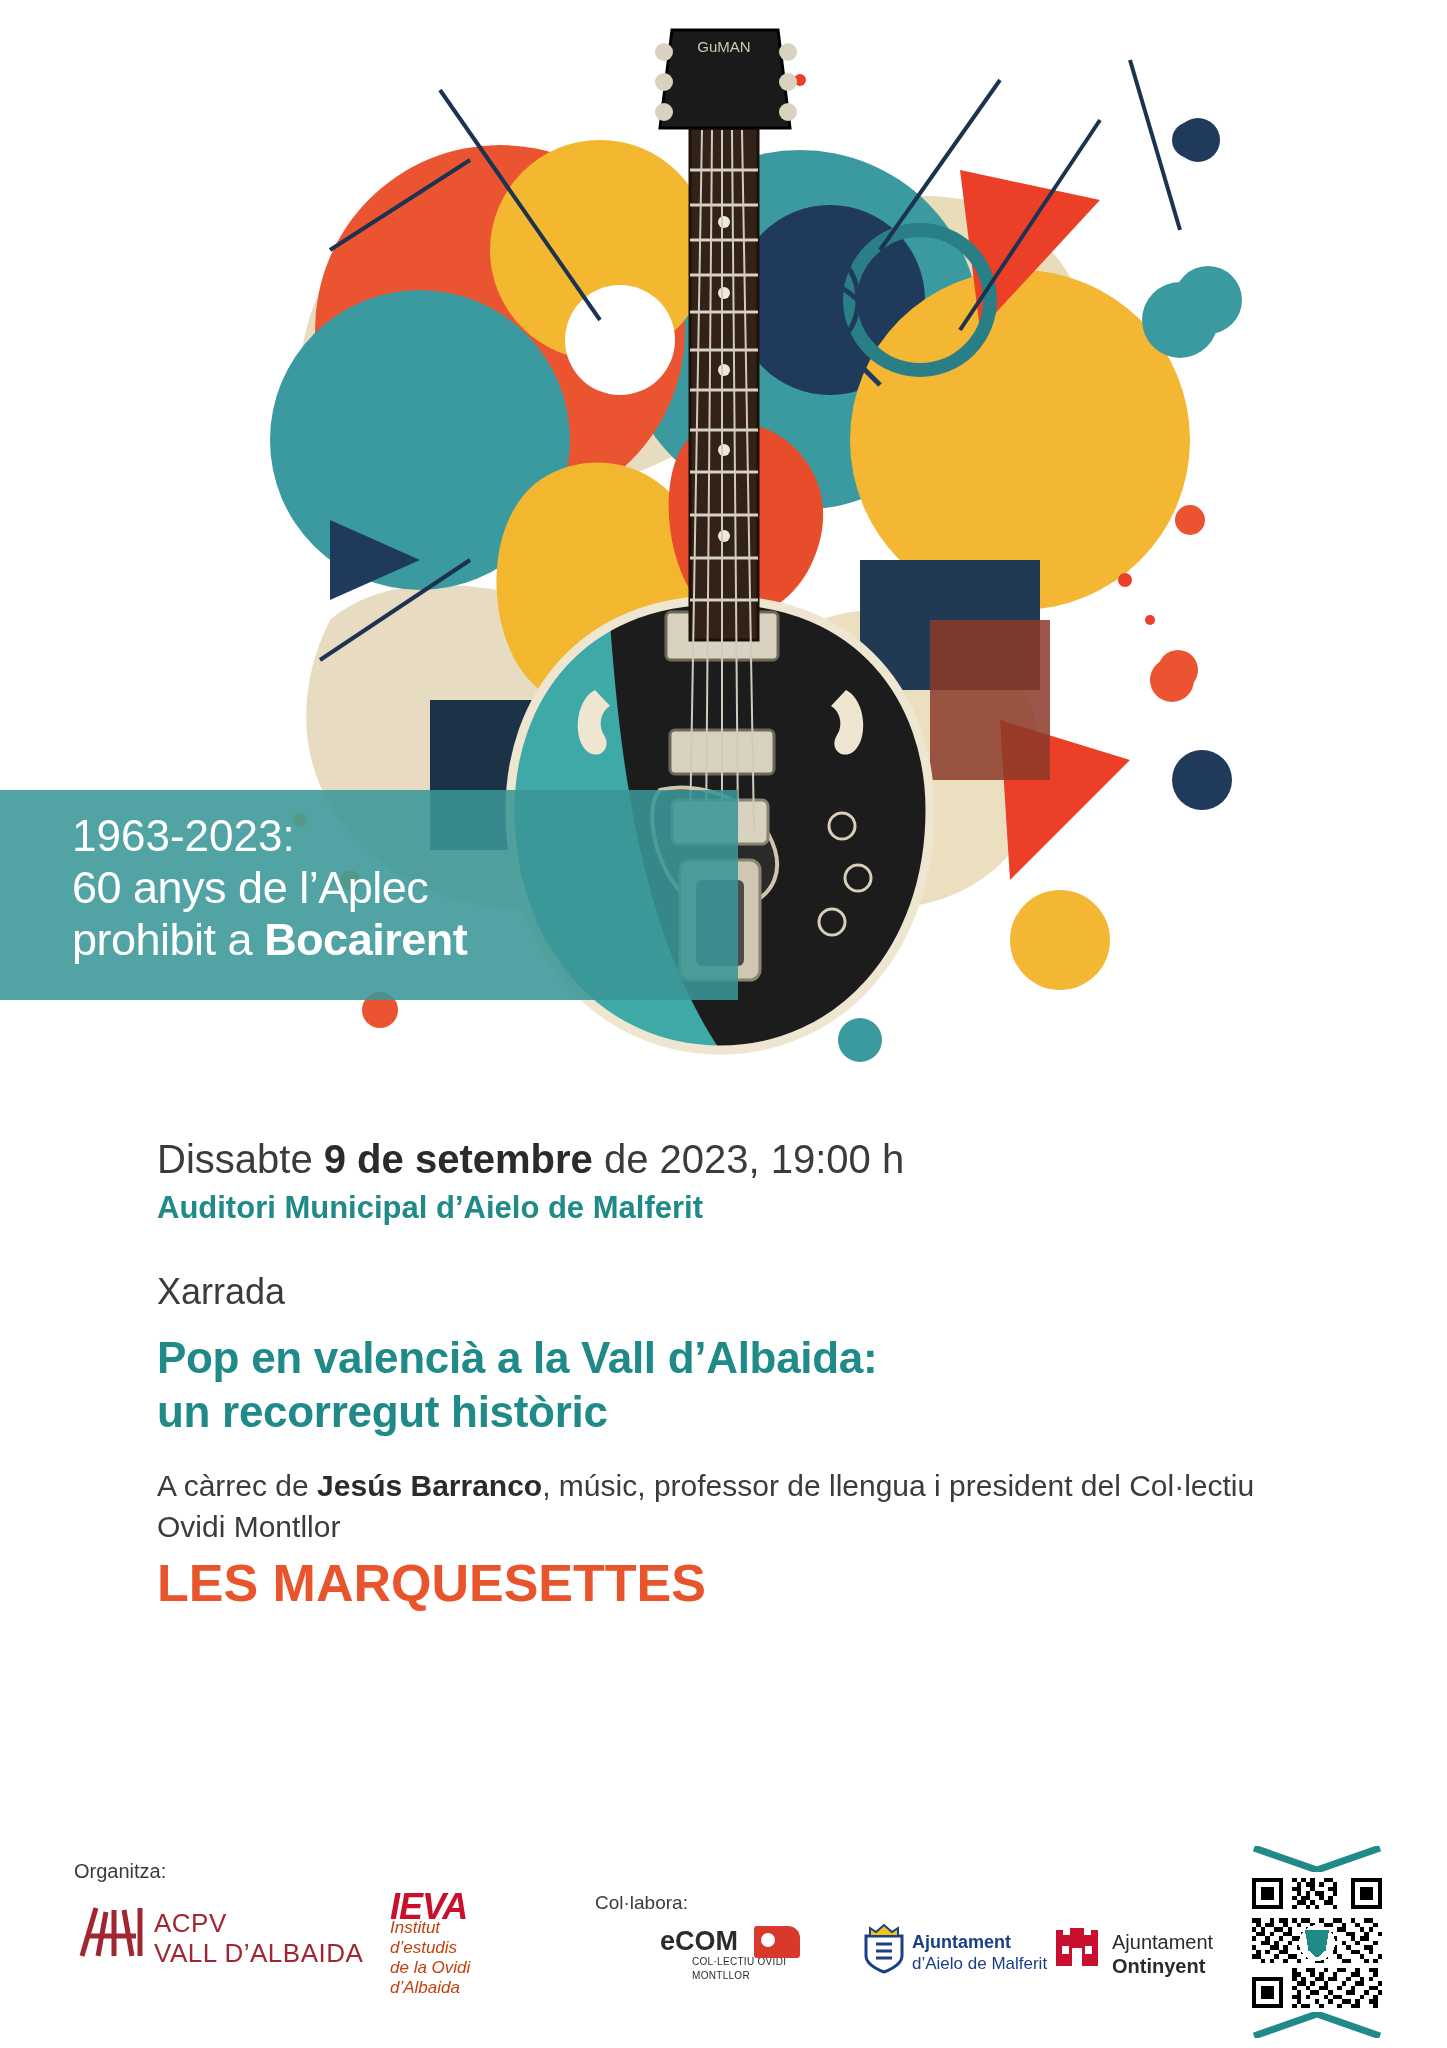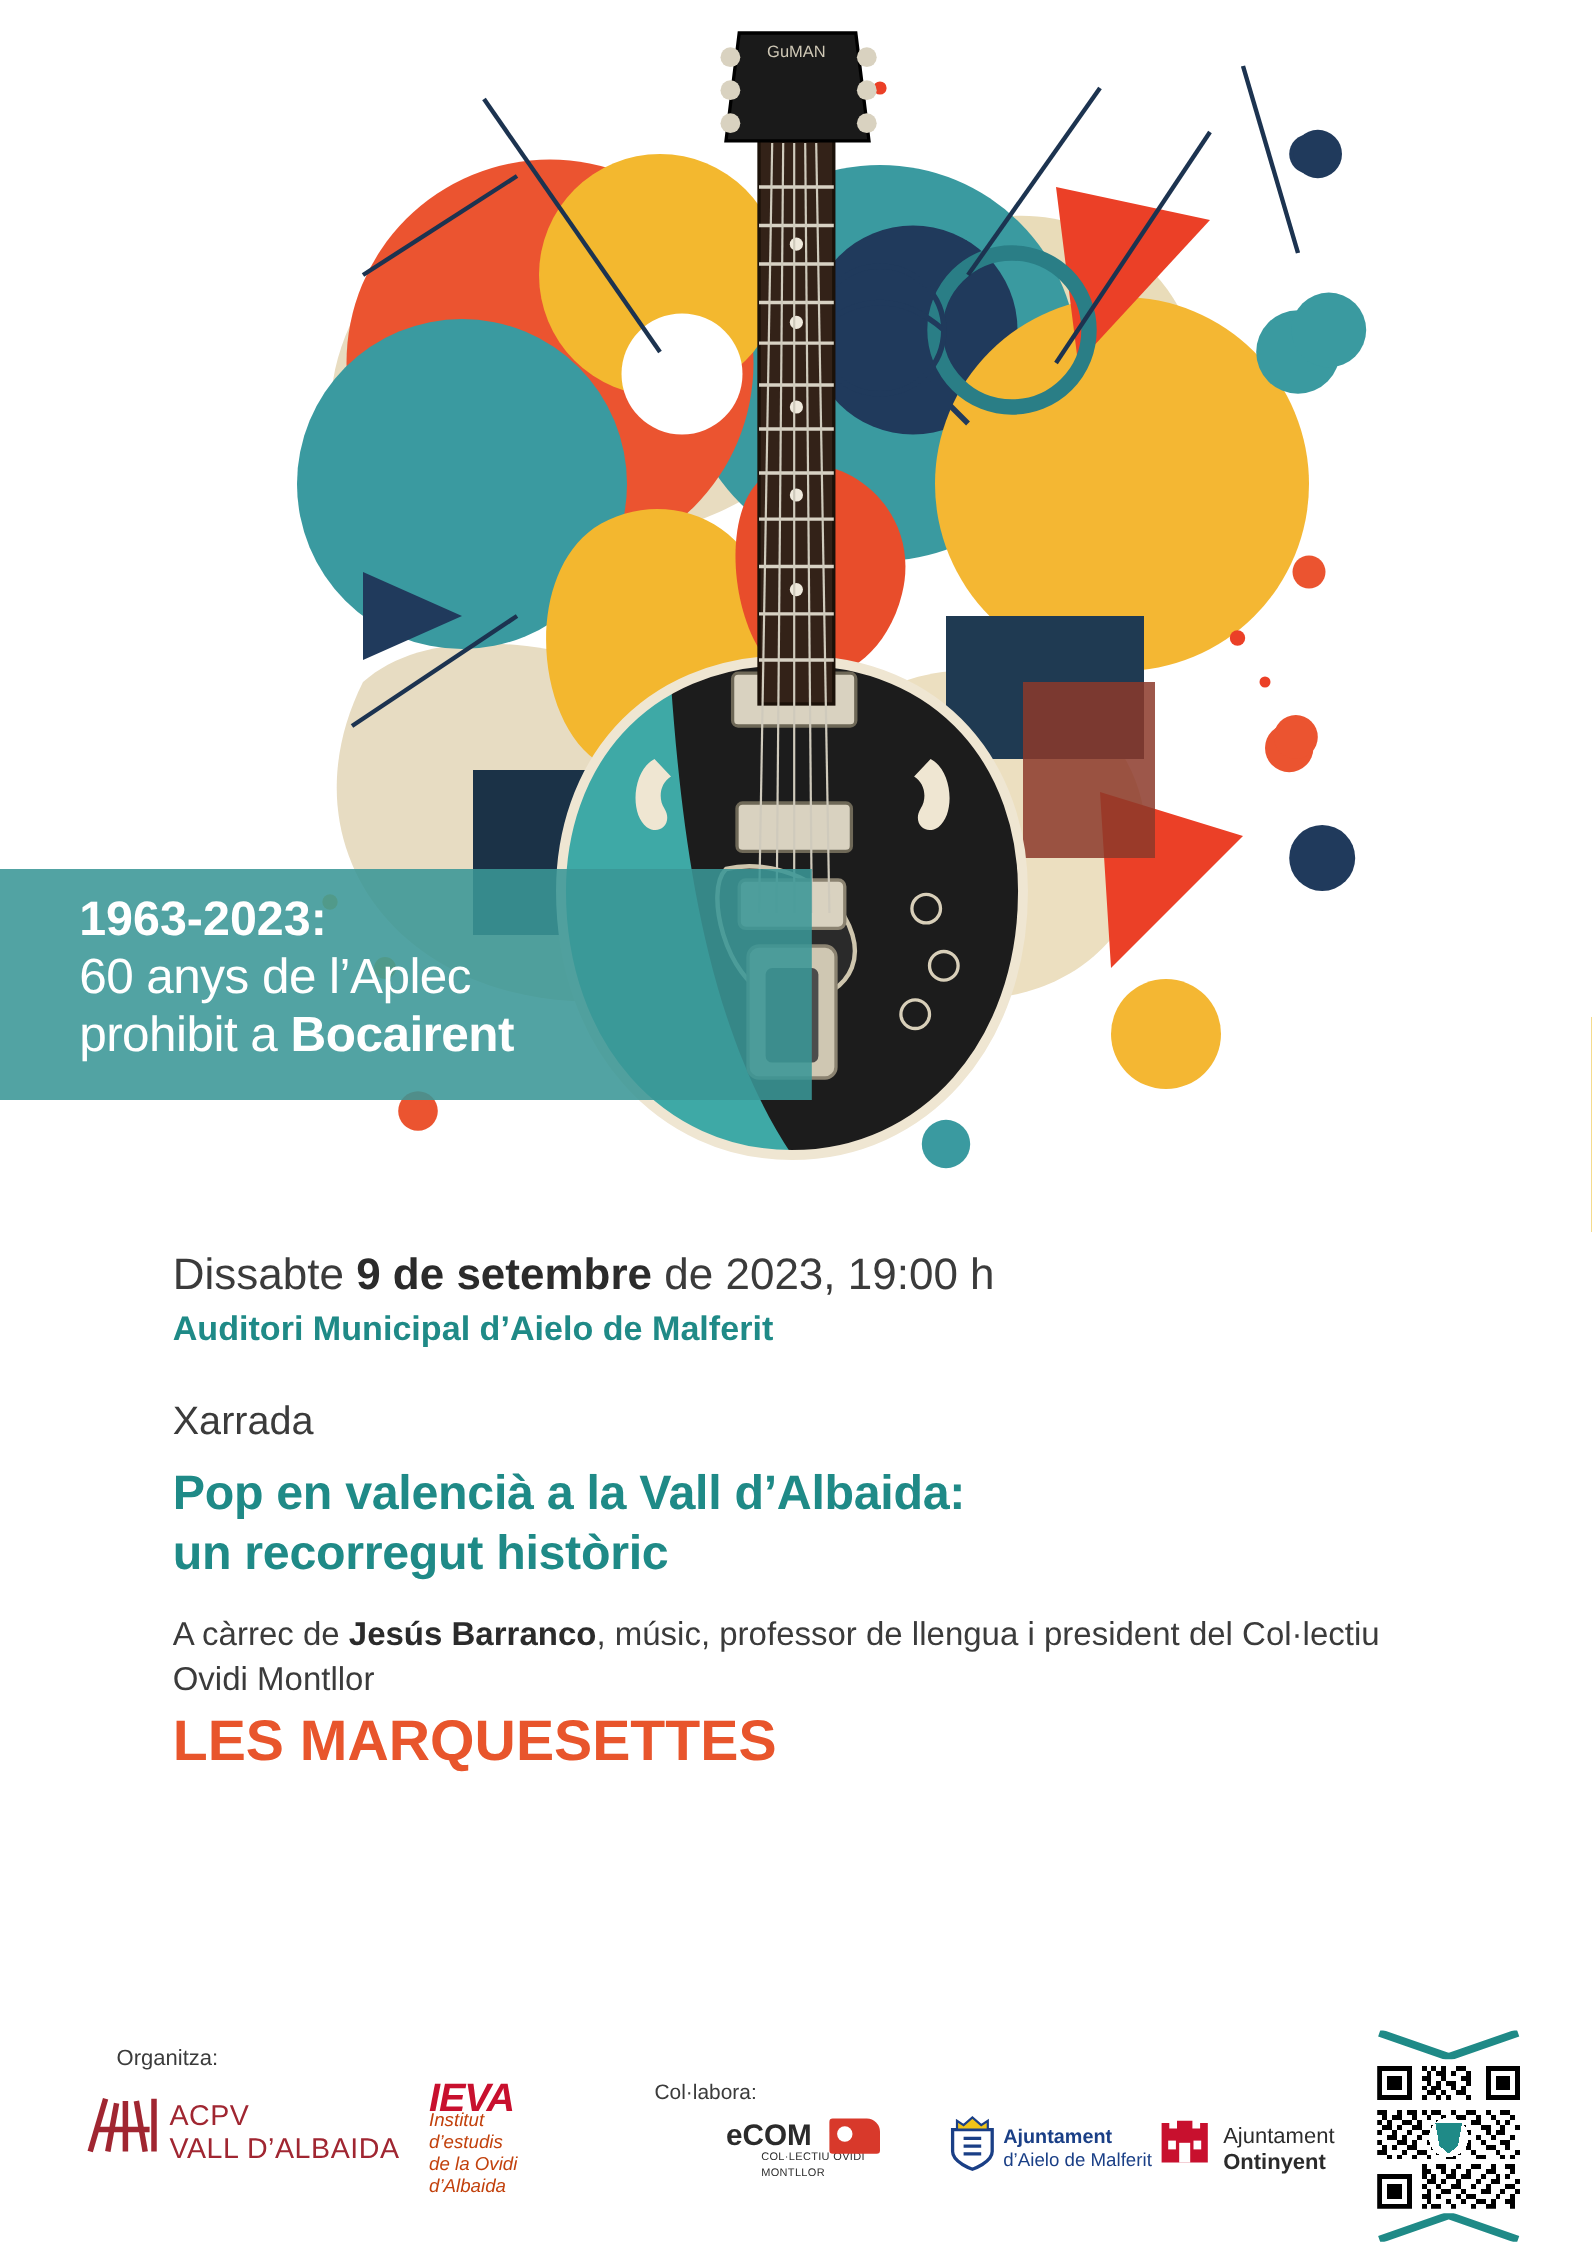--- a/index.html
+++ b/index.html
@@ -41,21 +41,21 @@
     padding: 20px 0 0 72px;
     color: #ffffff;
   }
   .banner-line {
     font-size: 45px;
     line-height: 52px;
     font-weight: 400;
     letter-spacing: -0.5px;
     white-space: nowrap;
   }
-  .banner-line.b1 { font-weight: 700; font-size: 44px; letter-spacing: 0px; }
+  .banner-line.b1 { font-weight: 400; font-size: 44px; letter-spacing: 0px; }
   .banner-line .bold { font-weight: 700; }
 
   
   .content {
     position: absolute;
     left: 0;
     top: 1135px;
     width: 1447px;
   }
   .pad { padding-left: 157px; padding-right: 60px; }
@@ -139,21 +139,20 @@
     top: 1850px;
     width: 1447px;
     height: 198px;
   }
   .organiza-label {
     position: absolute;
     left: 74px;
     top: 10px;
     font-size: 20px;
     color: #3b3b3b;
-    margin-left: 32px;
   }
   .collabora-label {
     position: absolute;
     left: 595px;
     top: 42px;
     font-size: 19px;
     color: #3b3b3b;
   }
   .logo { position: absolute; }
 

